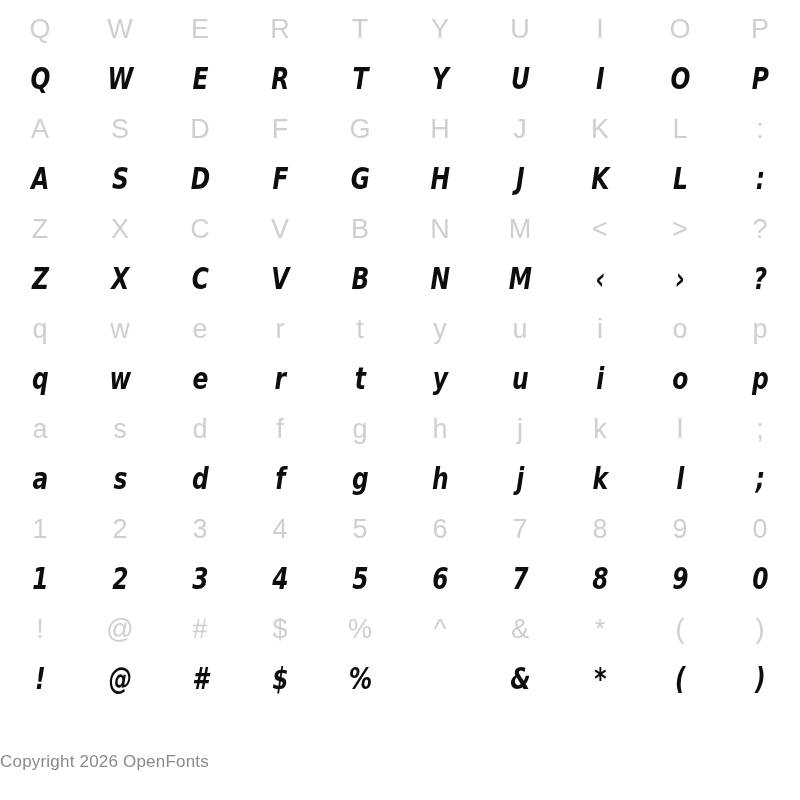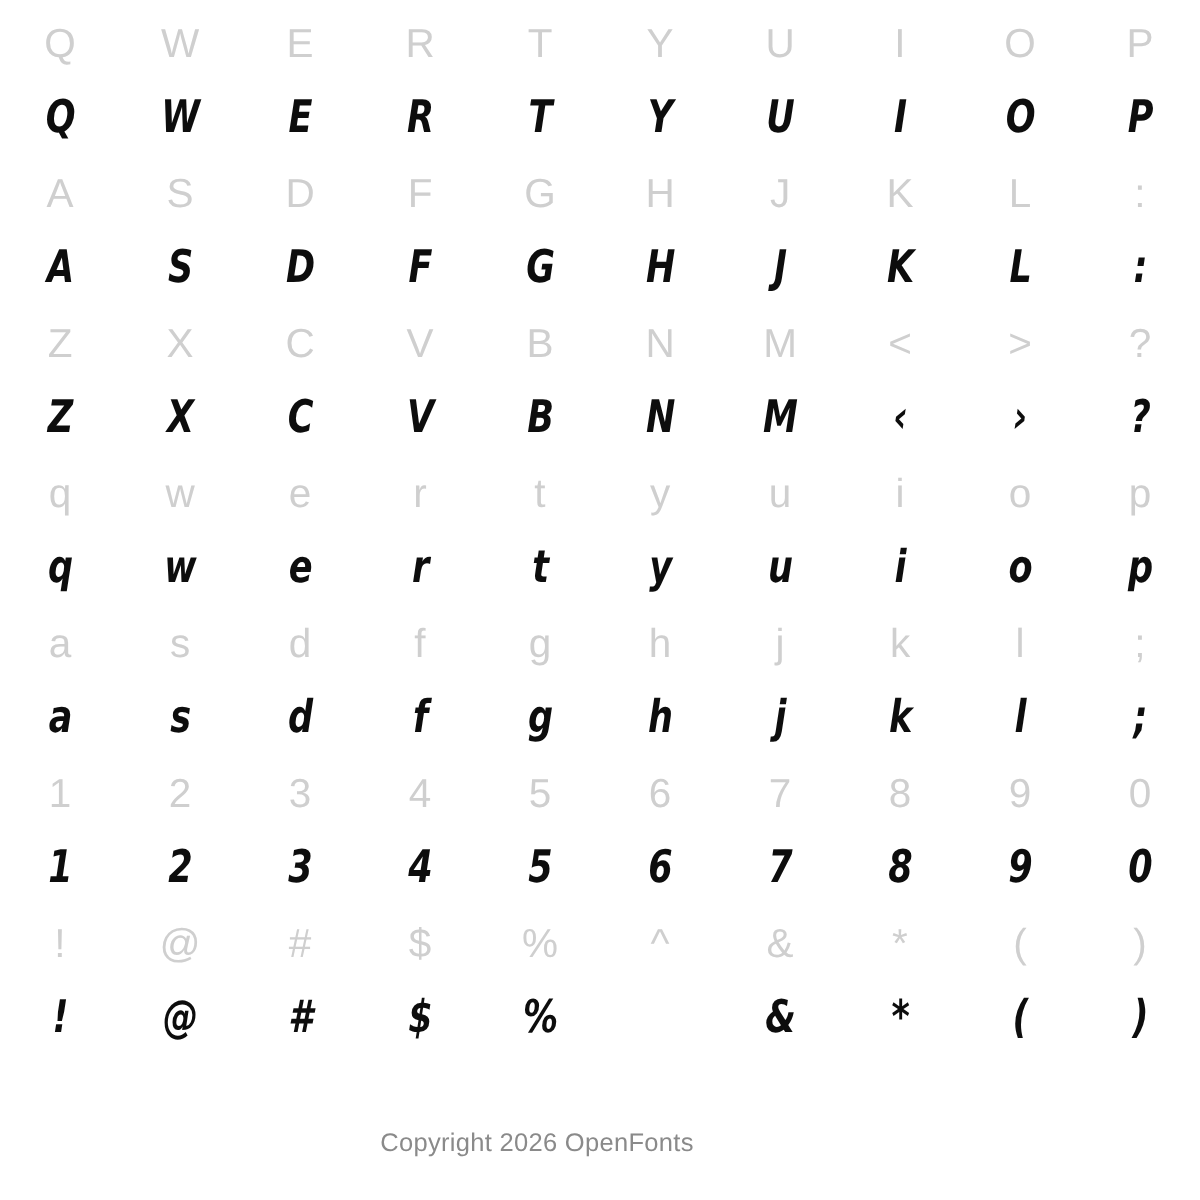--- a/index.html
+++ b/index.html
@@ -57,21 +57,21 @@
     color: #0d0d0d;
     line-height: 50px;
     letter-spacing: -1px;
     transform: scaleX(0.78);
   }
   .footer {
     position: absolute;
     left: 0;
     right: 0;
     bottom: 28px;
-    text-align: center;
+    text-align: left;
     padding-right: 84px;
     font-family: "Liberation Sans", sans-serif;
     font-size: 17px;
     color: #8a8a8a;
     letter-spacing: 0.2px;
   }
 </style>
 </head>
 <body>
 

